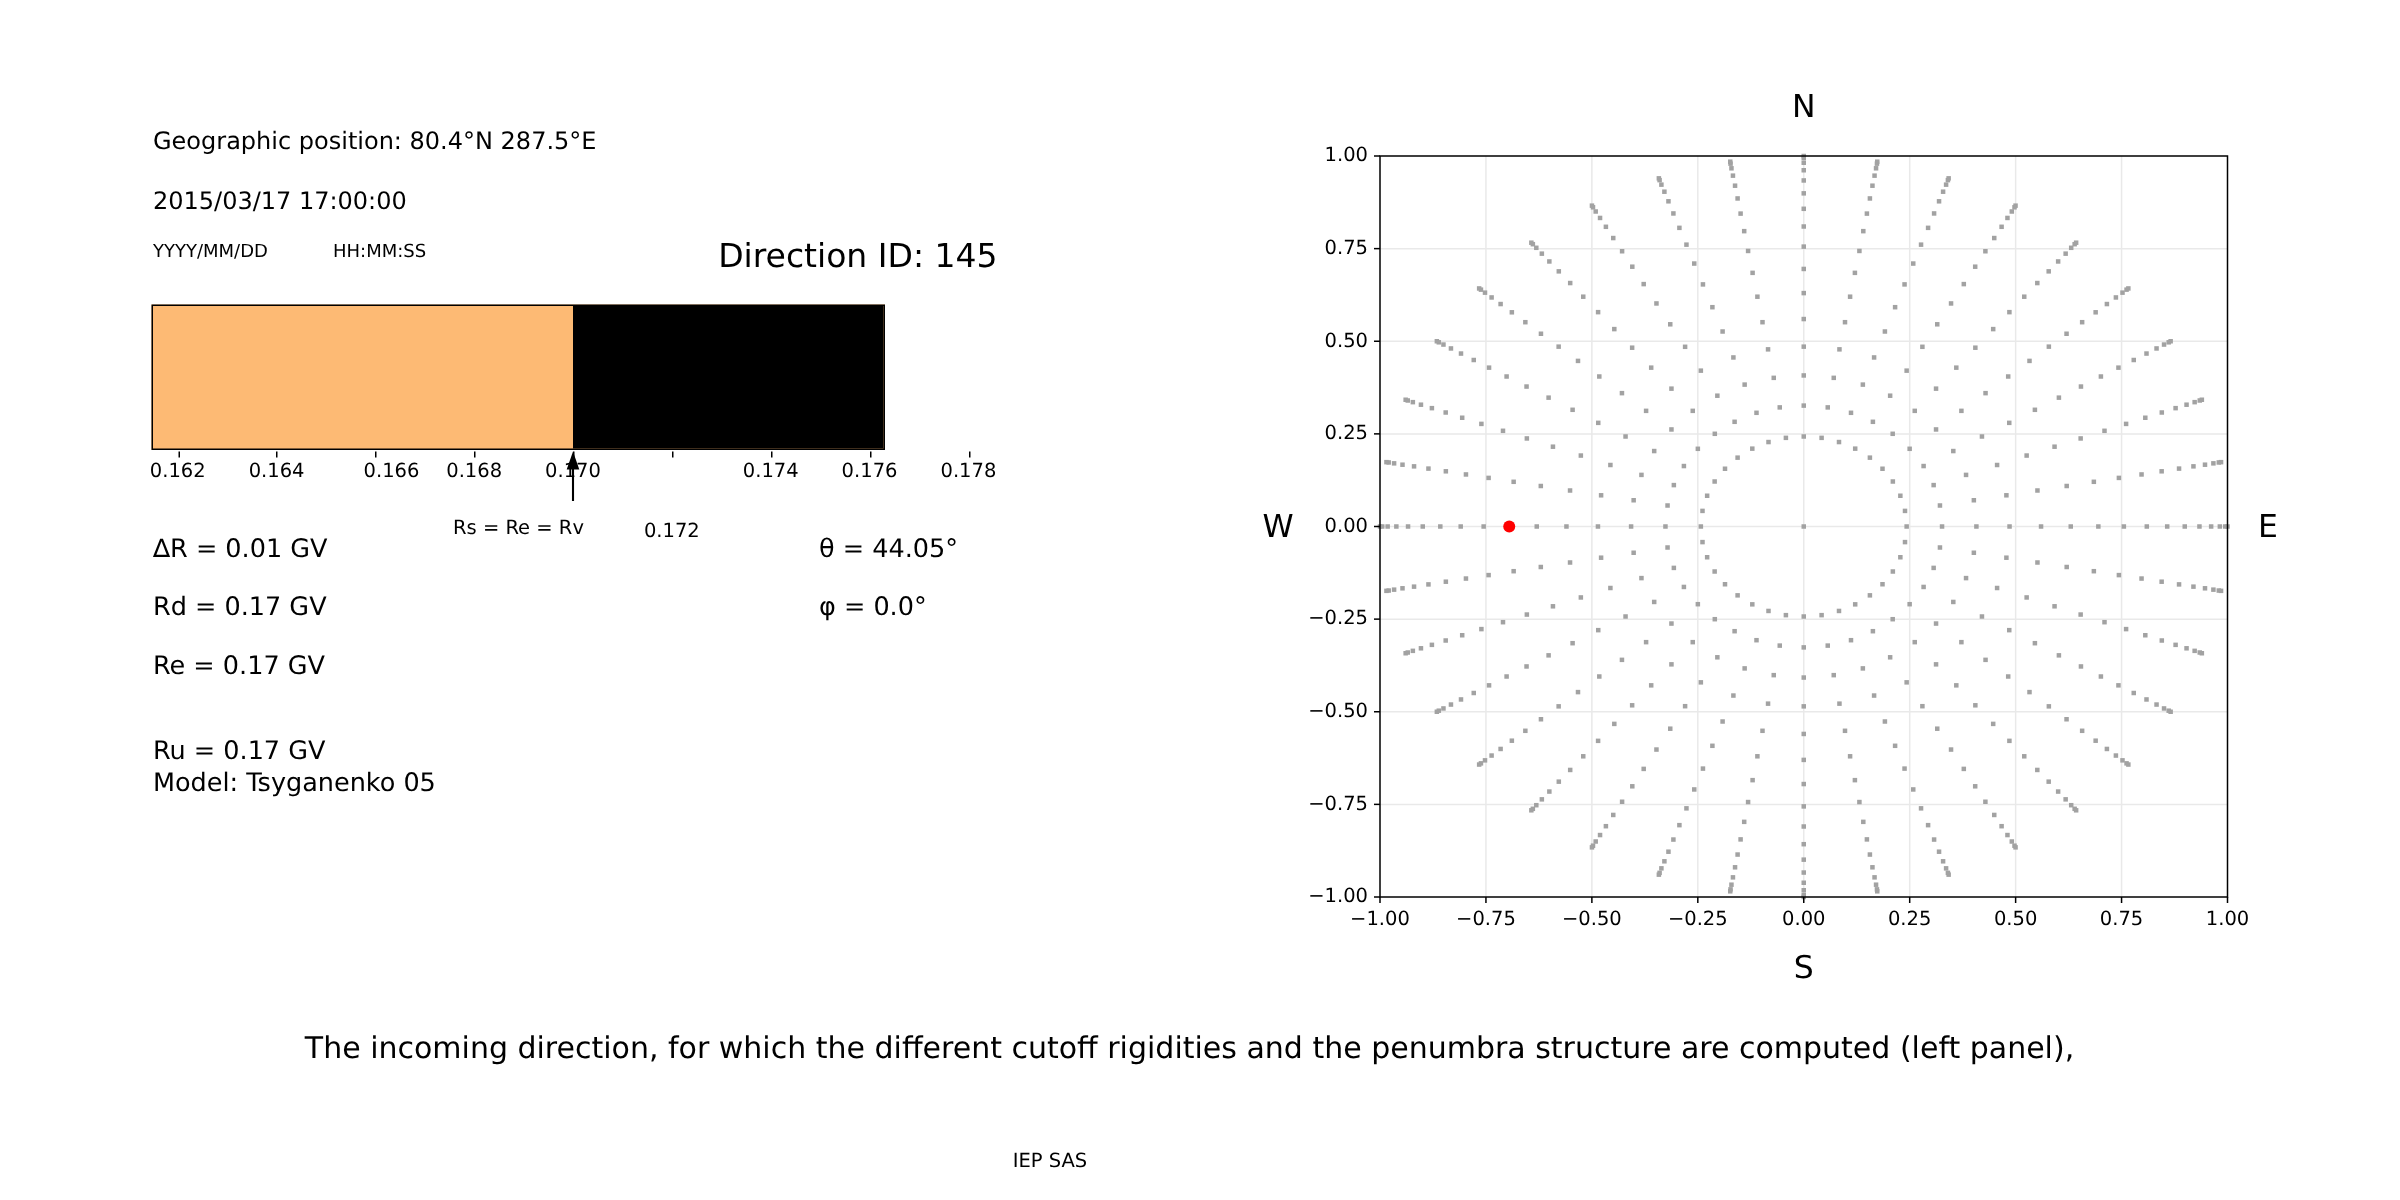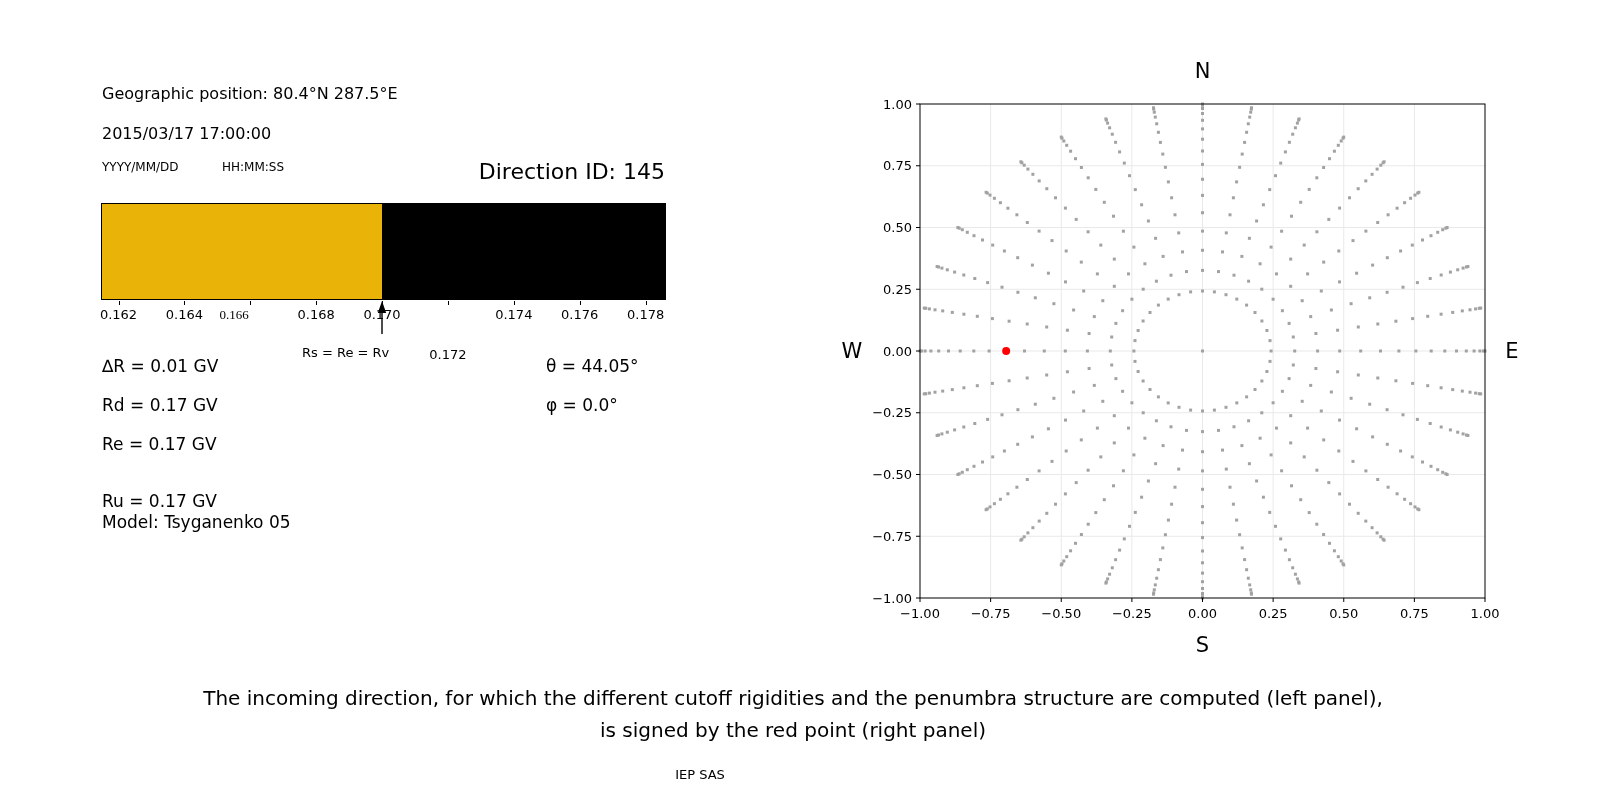--- a/index.html
+++ b/index.html
@@ -8,22 +8,22 @@
     font-family:"DejaVu Sans","Liberation Sans",sans-serif;color:#000;
   }
   .abs{position:absolute;}
   .t16{font-size:16px;line-height:1.15;}
   .t17{font-size:17px;line-height:1.15;}
   .t12{font-size:12px;line-height:1.1;}
   .t22{font-size:22px;line-height:1.1;}
   .t21{font-size:20px;line-height:1.2;}
   #direction-id{left:365px;top:160px;width:300px;text-align:right;}
   #bar-chart{
-    left:101px;top:203px;width:565px;height:97px;
-    border:1.2px solid #000;box-sizing:border-box;background:#eab308;
+    left:101px;top:203px;width:489px;height:97px;
+    border:1.2px solid #000;box-sizing:border-box;background:#fdba74;
   }
   #bar-black{position:absolute;top:0;bottom:0;right:0;background:#000;}
   .bar-tick{position:absolute;width:1px;height:4px;background:#000;top:97px;}
   .bar-tick-label{position:absolute;top:103px;width:60px;margin-left:-30px;text-align:center;font-size:13px;}
   #bar-arrow{position:absolute;top:96px;overflow:visible;}
   #bar-arrow-label{position:absolute;top:141px;width:160px;margin-left:-80px;text-align:left;font-size:13px;}
   #caption{left:0;top:686px;width:1586px;text-align:center;}
   #caption-line2{left:0;top:718px;width:1586px;text-align:center;}
   #credit{left:0;top:767px;width:1400px;text-align:center;font-size:13px;}
   svg text{font-family:"DejaVu Sans","Liberation Sans",sans-serif;}
@@ -43,21 +43,21 @@
   <div id="direction-id" class="abs t22">Direction ID: 145</div>
 
   <div id="bar-chart" class="abs">
     <div id="bar-black" style="left: 280px;"></div>
     <div id="bar-ticks">
         <div class="bar-tick" style="left: 16.5px;"></div>
         <div class="bar-tick-label" style="left: 16.5px;">0.162</div>
         <div class="bar-tick" style="left: 82.4px;"></div>
         <div class="bar-tick-label" style="left: 82.4px;">0.164</div>
         <div class="bar-tick" style="left: 148.3px;"></div>
-        <div class="bar-tick-label" style="left: 132px; font-family: Liberation Serif, serif;">0.166</div>
+        <div class="bar-tick-label" style="left: 159px;">0.166</div>
         <div class="bar-tick" style="left: 214.1px;"></div>
         <div class="bar-tick-label" style="left: 214.1px;">0.168</div>
         <div class="bar-tick" style="left: 280px;"></div>
         <div class="bar-tick-label" style="left: 280px;">0.170</div>
         <div class="bar-tick" style="left: 345.9px;"></div>
         <div class="bar-tick-label" style="left: 345.9px; margin-top: 40px;">0.172</div>
         <div class="bar-tick" style="left: 411.8px;"></div>
         <div class="bar-tick-label" style="left: 411.8px;">0.174</div>
         <div class="bar-tick" style="left: 477.7px;"></div>
         <div class="bar-tick-label" style="left: 477.7px;">0.176</div>
@@ -712,15 +712,14 @@
       <text x="92" y="496.25" text-anchor="end" dominant-baseline="central" font-size="13px">−0.75</text>
       <line x1="96" y1="558" x2="100" y2="558" stroke="#000" stroke-width="1"></line>
       <text x="92" y="558" text-anchor="end" dominant-baseline="central" font-size="13px">−1.00</text>
       <text x="382.5" y="31" text-anchor="middle" dominant-baseline="central" font-size="21px">N</text>
       <text x="382.5" y="605" text-anchor="middle" dominant-baseline="central" font-size="21px">S</text>
       <text x="32" y="311" text-anchor="middle" dominant-baseline="central" font-size="21px">W</text>
       <text x="692" y="311" text-anchor="middle" dominant-baseline="central" font-size="21px">E</text>
     </svg>
 
   <div id="caption" class="abs t21">The incoming direction, for which the different cutoff rigidities and the penumbra structure are computed (left panel),</div>
-  <div id="caption-line2" class="abs t21">is signed by the red point (right panel)</div>
   <div id="credit" class="abs">IEP SAS</div>
 </div>
 
 </body></html>

